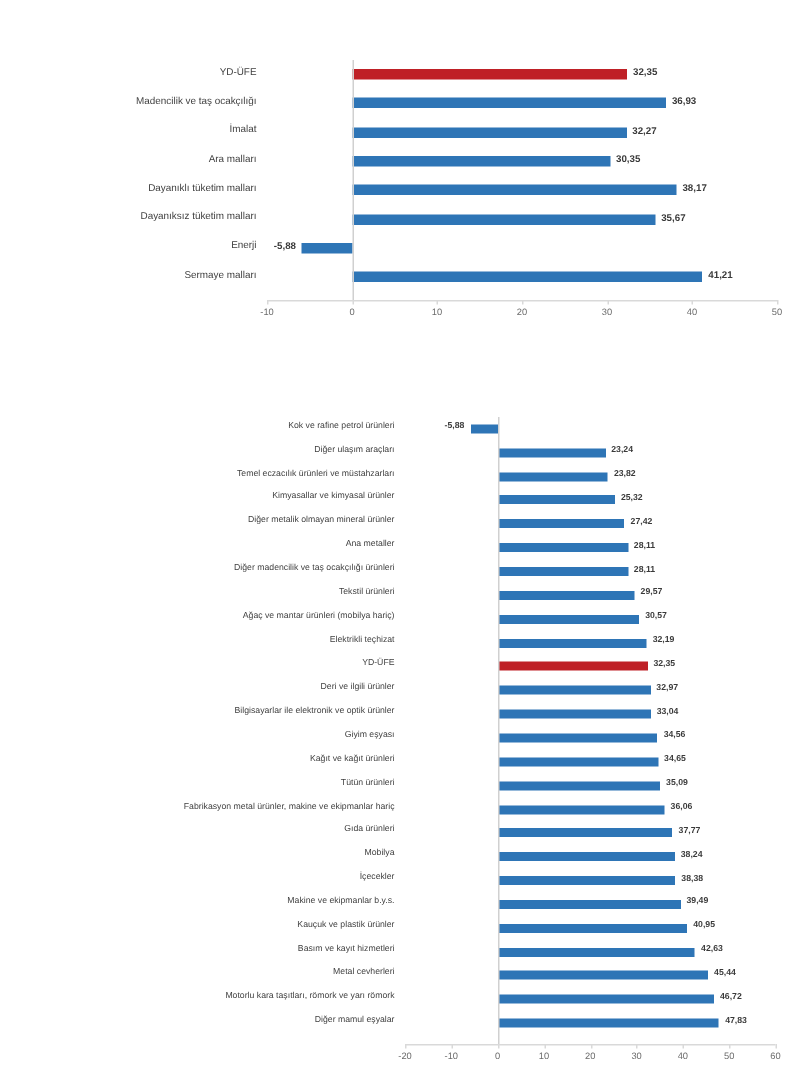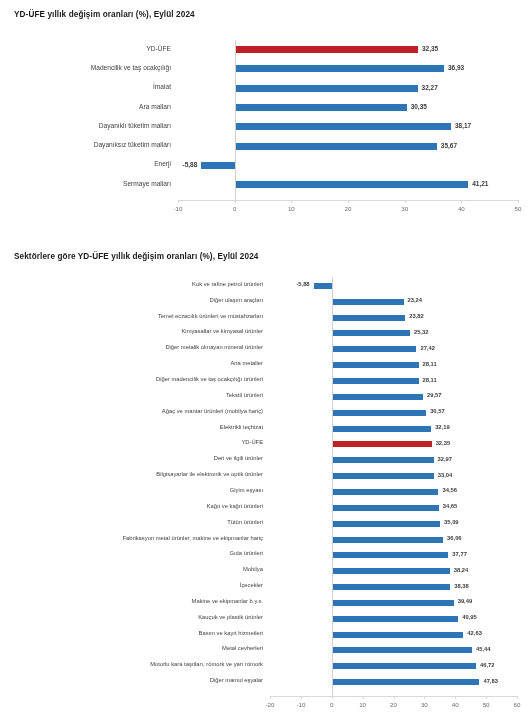--- a/index.html
+++ b/index.html
@@ -83,21 +83,20 @@
   #chart2 { left: 0; top: 272px; width: 529px; height: 448px; }
   #chart2 .cat-label { font-size: 5.8px; }
   #chart2 .val { font-size: 5.8px; }
   #chart2 .bar { height: 6px; }
 </style>
 </head>
 <body>
 
 <div class="page">
 
-  <div class="chart-title" style="position:absolute; left:14px; top:10px;">YD-ÜFE yıllık değişim oranları (%), Eylül 2024</div>
 
   <div class="chart" id="chart1">
     <div class="plot">
         <div class="cat-label" style="right: 358px; top: 13.65px;">YD-ÜFE</div>
         <div class="bar highlight" style="left: 234.667px; width: 183.317px; top: 14.15px; height: 7px;"></div>
         <div class="val" style="top: 14.15px; left: 421.983px;">32,35</div>
         <div class="cat-label" style="right: 358px; top: 32.95px;">Madencilik ve taş ocakçılığı</div>
         <div class="bar" style="left: 234.667px; width: 209.27px; top: 33.45px; height: 7px;"></div>
         <div class="val" style="top: 33.45px; left: 447.937px;">36,93</div>
         <div class="cat-label" style="right: 358px; top: 52.25px;">İmalat</div>
@@ -130,21 +129,20 @@
         <div class="tick" style="left: 348px; top: 174.4px;">20</div>
         <div class="tickmark" style="left: 404.667px; top: 168.4px; height: 3px;"></div>
         <div class="tick" style="left: 404.667px; top: 174.4px;">30</div>
         <div class="tickmark" style="left: 461.333px; top: 168.4px; height: 3px;"></div>
         <div class="tick" style="left: 461.333px; top: 174.4px;">40</div>
         <div class="tickmark" style="left: 518px; top: 168.4px; height: 3px;"></div>
         <div class="tick" style="left: 518px; top: 174.4px;">50</div>
       </div>
   </div>
 
-  <div class="chart-title" style="position:absolute; left:14px; top:252px;">Sektörlere göre YD-ÜFE yıllık değişim oranları (%), Eylül 2024</div>
 
   <div class="chart" id="chart2">
     <div class="plot">
         <div class="cat-label" style="right: 266px; top: 9.925px;">Kok ve rafine petrol ürünleri</div>
         <div class="bar" style="left: 313.596px; width: 18.1545px; top: 10.925px; height: 6px;"></div>
         <div class="val" style="top: 10.425px; left: 309.596px; transform: translateX(-100%);">-5,88</div>
         <div class="cat-label" style="right: 266px; top: 25.775px;">Diğer ulaşım araçları</div>
         <div class="bar" style="left: 331.75px; width: 71.7535px; top: 26.775px; height: 6px;"></div>
         <div class="val" style="top: 26.275px; left: 407.503px;">23,24</div>
         <div class="cat-label" style="right: 266px; top: 41.625px;">Temel eczacılık ürünleri ve müstahzarları</div>

